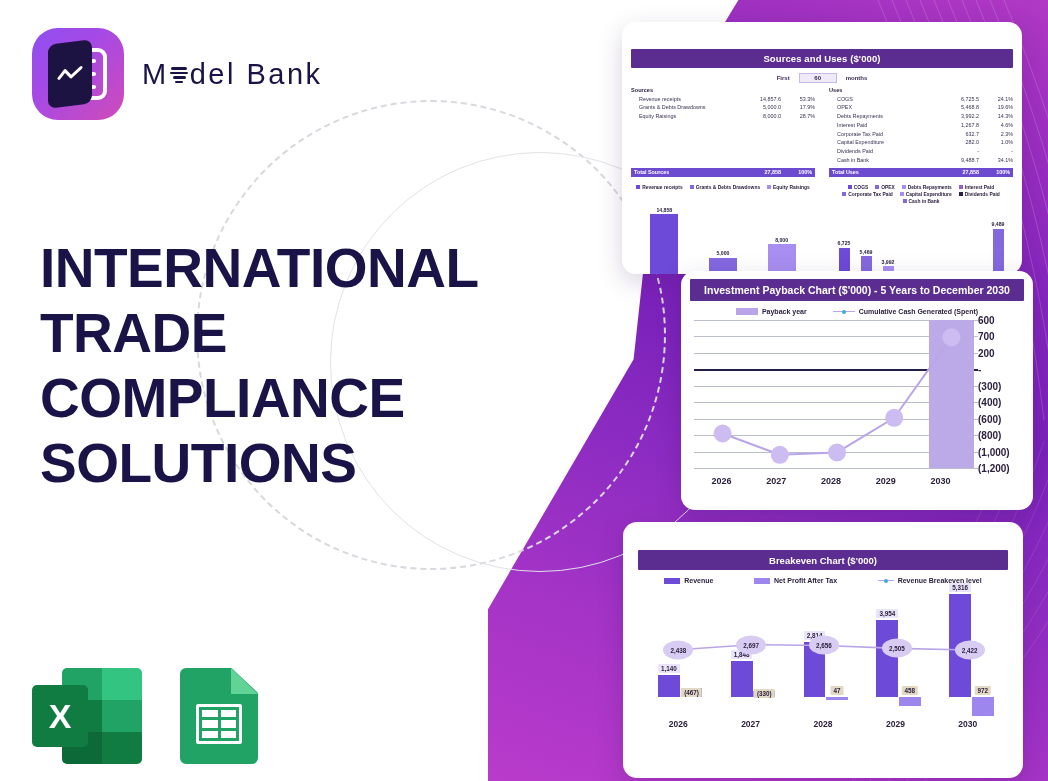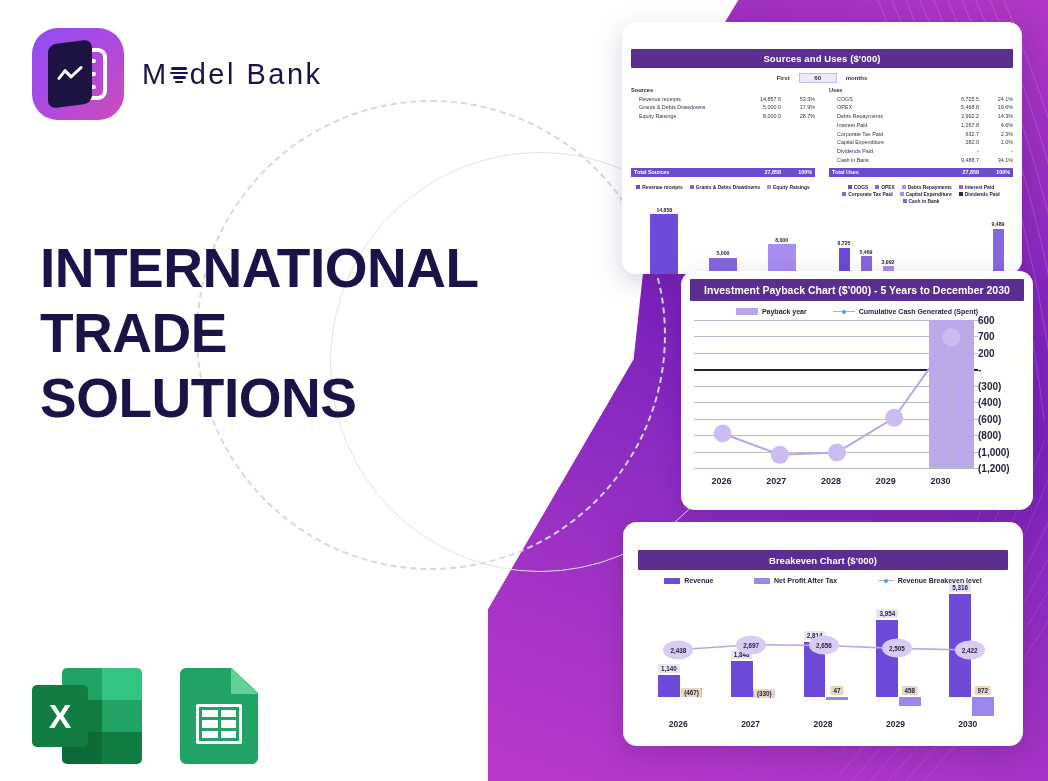--- a/index.html
+++ b/index.html
@@ -260,21 +260,21 @@
   .pb-grid .zero { height: 1.6px; background: #232048; }
   .pb-band {
     position: absolute; top: 0; bottom: 0; background: #bcaae8;
   }
   .pb-xaxis {
     display: flex; margin-right: 56px; margin-left: 4px; margin-top: 8px;
   }
   .pb-xaxis div { flex: 1; text-align: center; font-size: 9px; font-weight: bold; color: #2c2140; }
 
   
-  #card-breakeven { left: 623px; top: 522px; width: 400px; height: 224px; padding: 28px 15px 8px; }
+  #card-breakeven { left: 623px; top: 522px; width: 400px; height: 256px; padding: 28px 15px 8px; }
   #card-breakeven .card-title { font-size: 9.5px; padding: 4.5px 0; }
   .be-legend {
     display: flex; justify-content: space-around; align-items: center;
     font-size: 7px; font-weight: bold; color: #2c2140; margin: 7px 6px 2px;
   }
   .be-legend span { display: inline-flex; align-items: center; gap: 4px; }
   .be-legend .sw { width: 16px; height: 6px; display: inline-block; }
   .be-legend .lnsw { width: 16px; height: 6px; position: relative; display: inline-block; }
   .be-legend .lnsw::before { content: ''; position: absolute; left: 0; top: 2.5px; width: 16px; height: 1.2px; background: #b9a5e8; }
   .be-legend .lnsw::after { content: ''; position: absolute; left: 6px; top: 1px; width: 4px; height: 4px; border-radius: 50%; background: #3ba8e0; }
@@ -354,20 +354,21 @@
           <s></s>
       </span>
       <span>del Bank</span>
     </div>
   </div>
 </div>
 
 <div class="headline">
   <div>INTERNATIONAL</div>
   <div>TRADE</div>
+  <div>COMPLIANCE</div>
   <div>SOLUTIONS</div>
 </div>
 
 <div class="app-icons">
   <div class="excel-icon">
     <div class="sheet">
         <span></span>
         <span></span>
         <span></span>
         <span></span>

